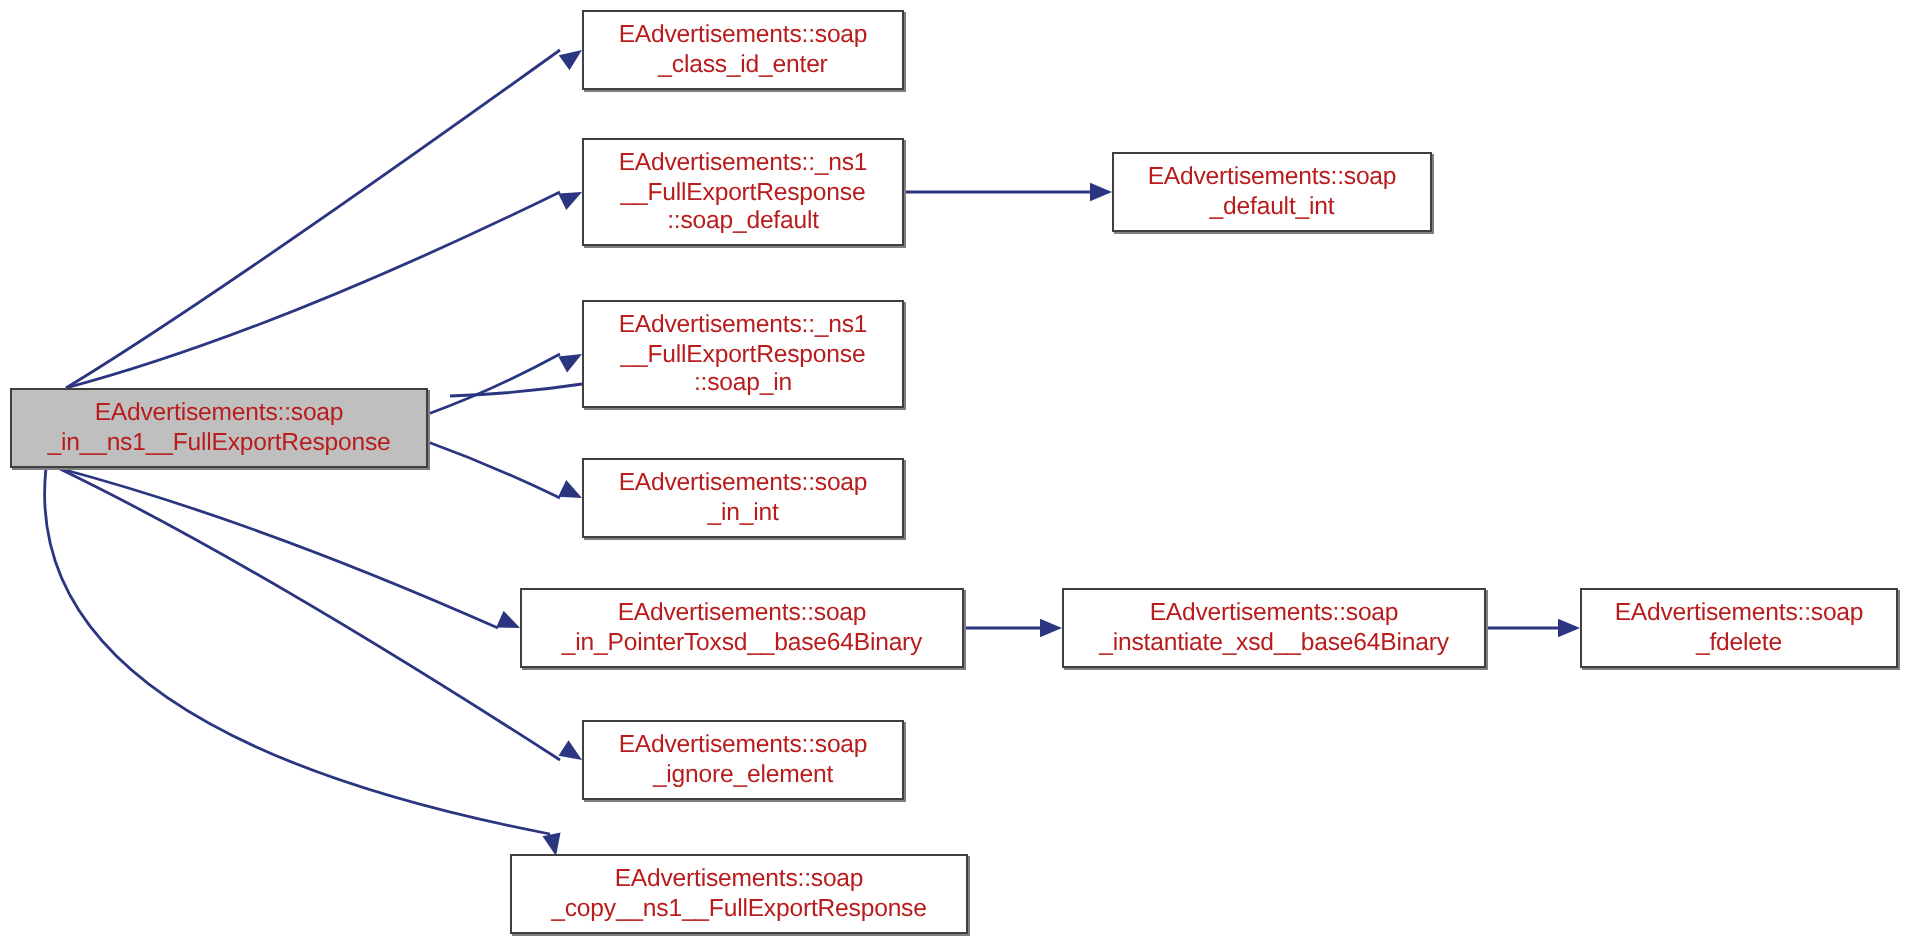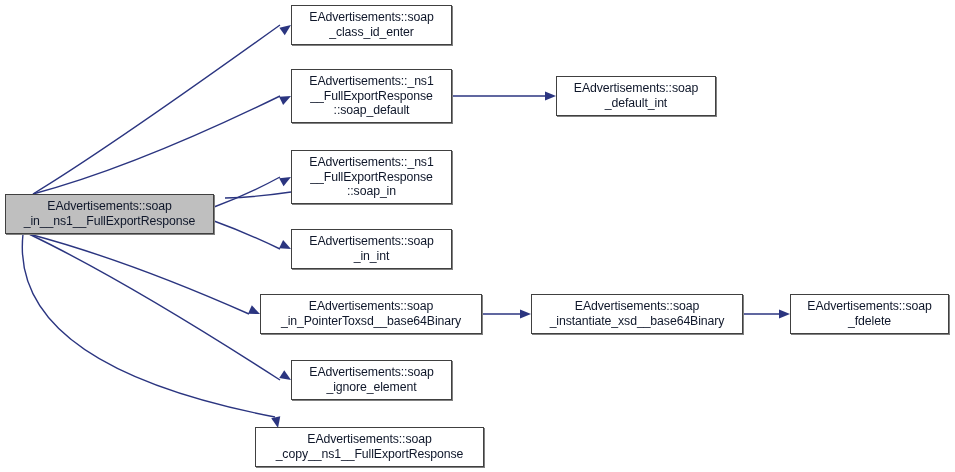--- a/index.html
+++ b/index.html
@@ -24,21 +24,21 @@
   }
   .node {
     position: absolute;
     box-sizing: border-box;
     border: 1px solid #404040;
     background: #ffffff;
     display: flex;
     align-items: center;
     justify-content: center;
     text-align: center;
-    color: #0f172a;
+    color: #b91c1c;
     font-size: 12.3px;
     line-height: 14.6px;
     letter-spacing: -0.1px;
     white-space: pre-line;
     box-shadow: 1px 1px 0 0 #808080;
   }
   .node.root {
     background: #bfbfbf;
     border: 1px solid #404040;
   }

